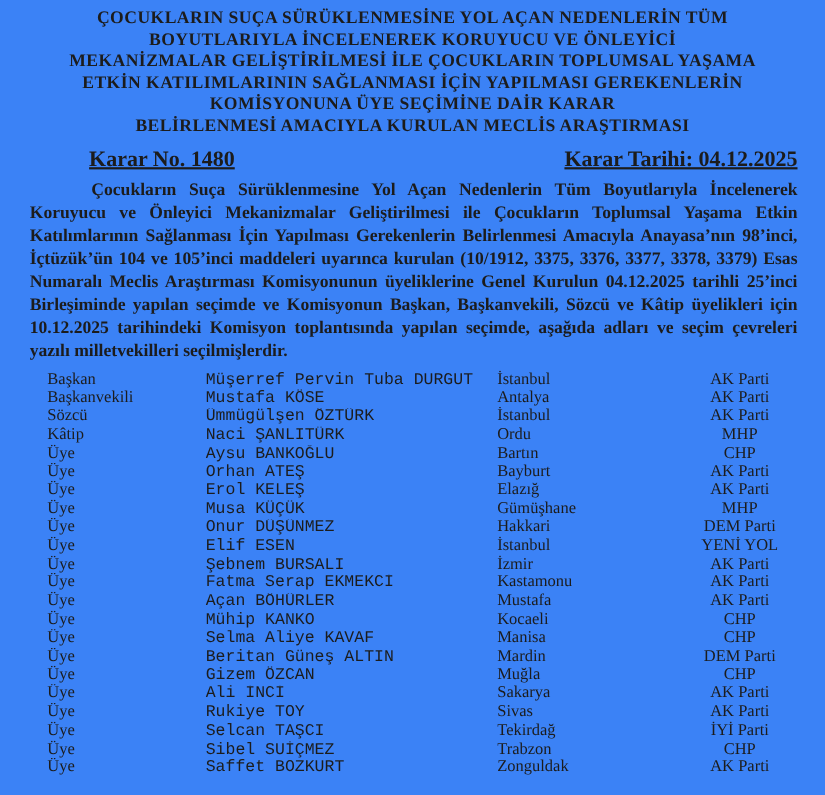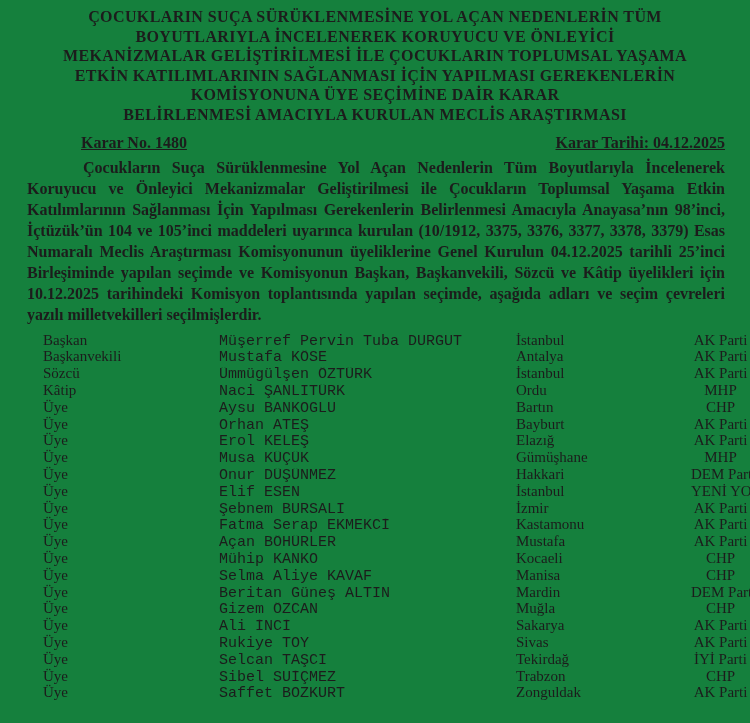--- a/index.html
+++ b/index.html
@@ -4,42 +4,42 @@
 <style>
   html, body {
     margin: 0;
     padding: 0;
     background: #ffffff;
   }
   .page {
     position: relative;
     width: 750px;
     height: 723px;
-    background: #15803d;
+    background: #3b82f6;
     color: #1c1c1c;
     font-family: "Liberation Serif", "DejaVu Serif", serif;
     overflow: hidden;
     box-sizing: border-box;
   }
   .doc-title {
     padding-top: 7px;
     text-align: center;
     font-weight: bold;
     font-size: 16px;
     line-height: 19.6px;
     letter-spacing: 0.4px;
   }
   .title-line {
     white-space: nowrap;
   }
   .meta-row {
     display: flex;
     justify-content: space-between;
     margin: 9px 25px 0 81px;
-    font-size: 16px;
+    font-size: 20px;
     font-weight: bold;
   }
   .meta-row .underlined {
     text-decoration: underline;
   }
   .body-paragraph {
     margin: 5px 25px 0 27px;
     font-size: 16px;
     line-height: 21px;
     text-align: justify;
@@ -48,21 +48,20 @@
   }
   .members-table {
     margin: 7px 0 0 43px;
     font-size: 15px;
   }
   .member-row {
     display: flex;
     height: 16.8px;
     line-height: 16.8px;
     align-items: baseline;
-    gap: 32px;
   }
   .member-role     { width: 144px; flex: 0 0 144px; }
   .member-name     { width: 265px; flex: 0 0 265px; font-family: Liberation Mono, monospace; }
   .member-district { width: 143px; flex: 0 0 143px; }
   .member-party    { flex: 1 1 auto; text-align: center; }
   .member-row span {
     white-space: nowrap;
     overflow: hidden;
   }
 </style>

